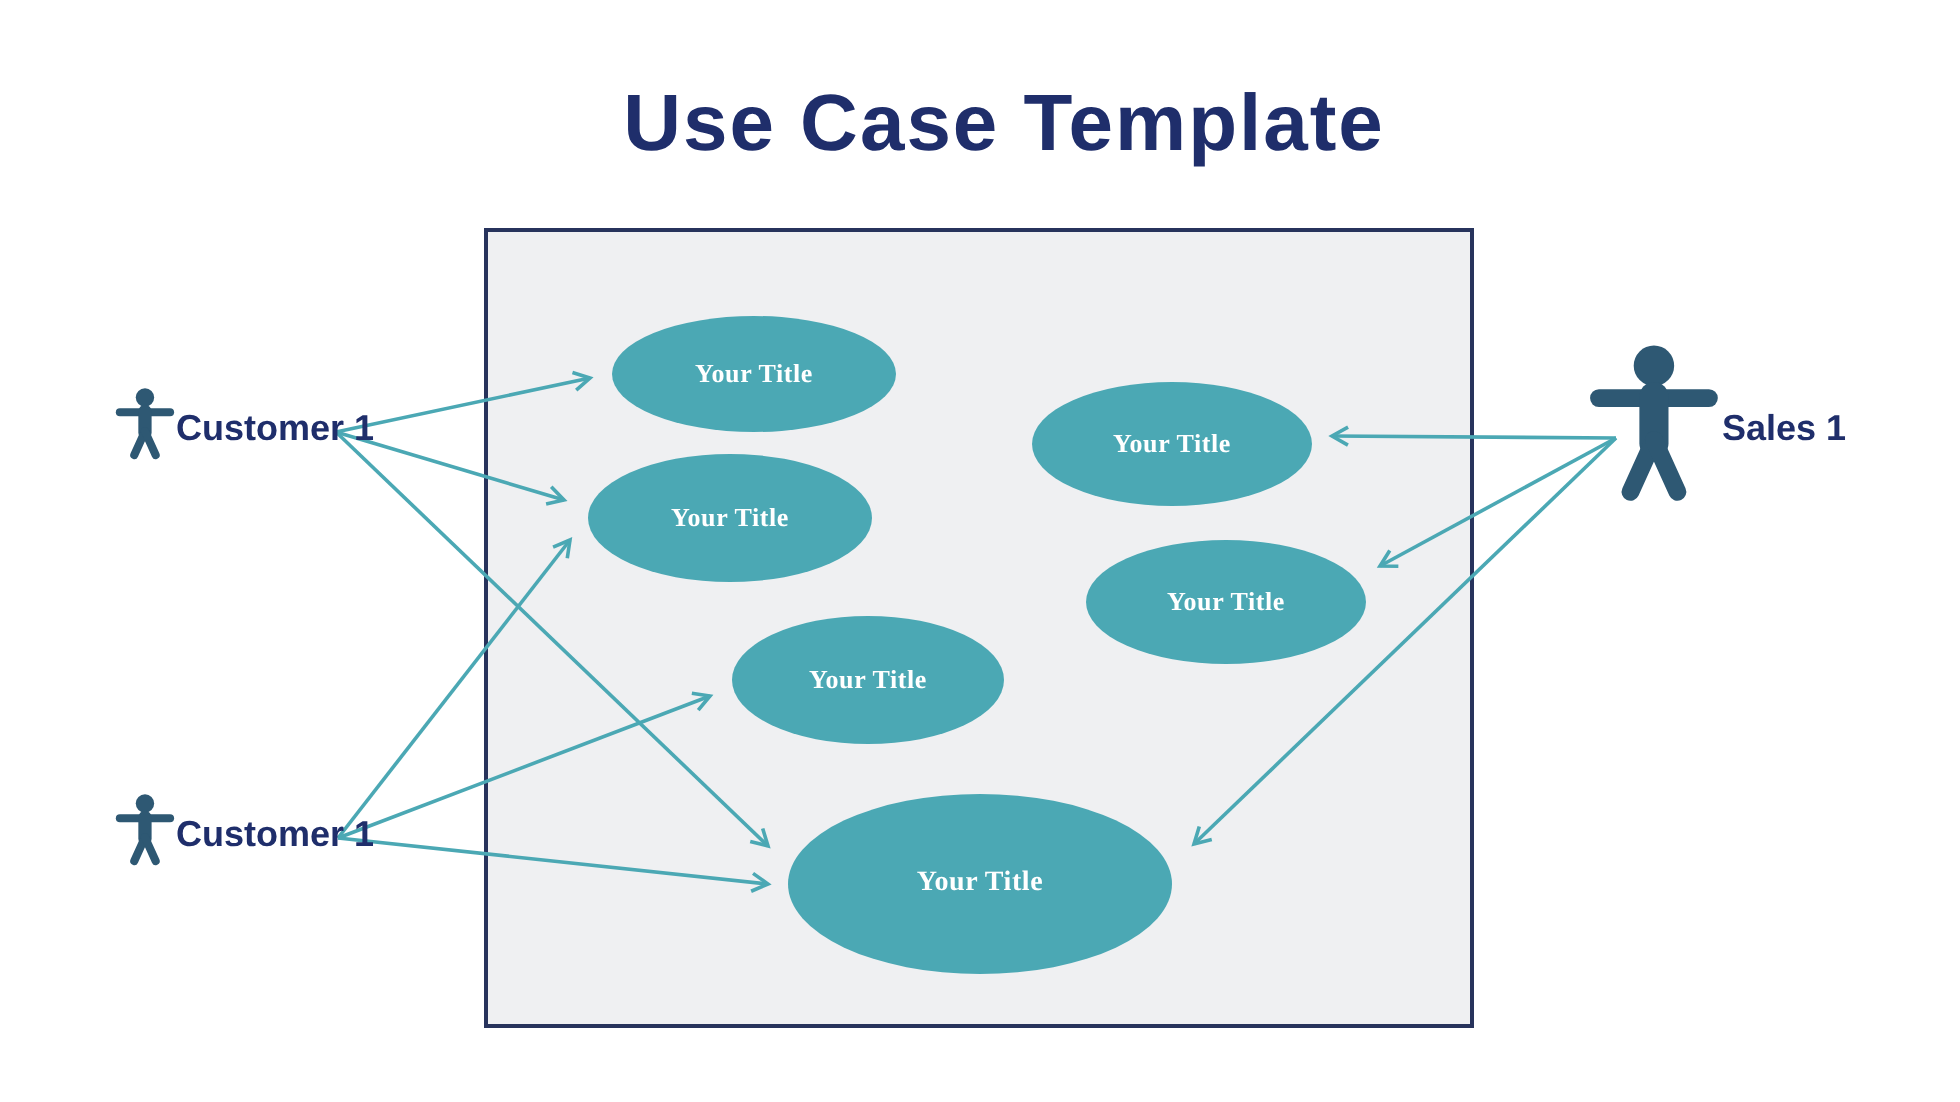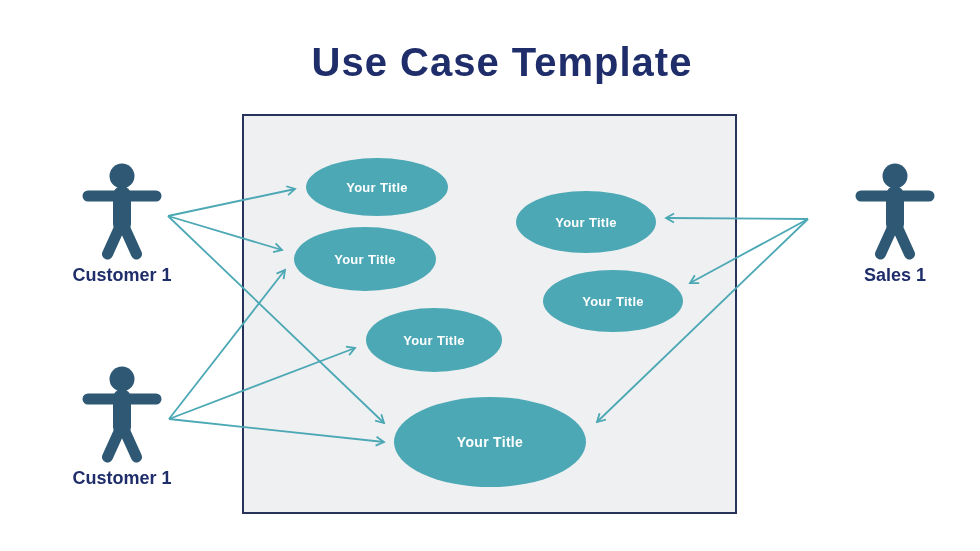--- a/index.html
+++ b/index.html
@@ -18,42 +18,42 @@
     background:#EFF0F2; border:2px solid #27335C; box-sizing:border-box;
   }
   .arrows {
     position:absolute; left:0; top:0; width:980px; height:551px;
     pointer-events:none;
   }
   .arrows line { stroke:#4BA8B4; stroke-width:1.8; }
   .uc {
     position:absolute; border-radius:50%; background:#4BA8B4;
     color:#ffffff; display:flex; align-items:center; justify-content:center;
-    font-weight:bold; font-size:13px; letter-spacing:0.3px; text-align:center;
+    font-weight:bold; font-size:13px; letter-spacing:0.3px; text-align:center;font-family:Liberation Serif, serif;
   }
   .uc1 { left:306px; top:158px; width:142px; height:58px; }
   .uc2 { left:294px; top:227px; width:142px; height:64px; }
   .uc3 { left:516px; top:191px; width:140px; height:62px; }
   .uc4 { left:543px; top:270px; width:140px; height:62px; }
   .uc5 { left:366px; top:308px; width:136px; height:64px; }
   .uc6 { left:394px; top:397px; width:192px; height:90px; font-size:14px; }
   .actor {
     position:absolute; width:130px;
-    display:flex; flex-direction:column; align-items:center;
+    display:flex; flex-direction:row; align-items:center;
   }
   .actor svg { width:84px; height:98px; }
   .actor svg circle { fill:#2E5873; }
   .actor svg line { stroke:#2E5873; stroke-linecap:round; }
   .actor-label {
     margin-top:4px; font-weight:bold; font-size:18px; color:#1F2E6B;
     white-space:nowrap;
   }
   .actor-tl { left:57px;  top:163px; }
   .actor-bl { left:57px;  top:366px; }
-  .actor-tr { left:830px; top:163px; }
+  .actor-tr { left:793px; top:163px; }
   .actor-br { left:793px; top:366px; }
 </style>
 </head>
 <body>
 
 <div class="stage">
 
   <h1 class="page-title">Use Case Template</h1>
 
   <div class="system-box"></div>

